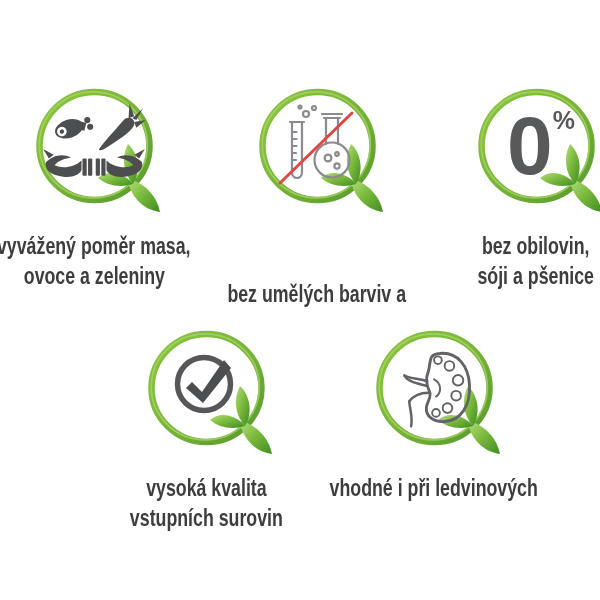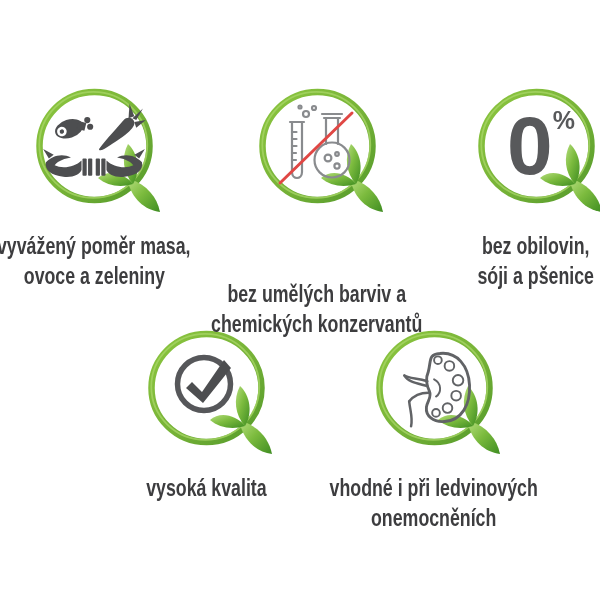--- a/index.html
+++ b/index.html
@@ -196,27 +196,26 @@
       </g>
     </svg>
   </div>
 
   <div class="label l1">
     <div class="line"><span>vyvážený poměr masa,</span></div>
     <div class="line"><span>ovoce a zeleniny</span></div>
   </div>
   <div class="label l2">
     <div class="line"><span>bez umělých barviv a</span></div>
-    <div class="line"><span>chemických konzervantů</span></div>
   </div>
   <div class="label l3">
     <div class="line"><span>bez obilovin,</span></div>
     <div class="line"><span>sóji a pšenice</span></div>
   </div>
   <div class="label l4">
     <div class="line"><span>vysoká kvalita</span></div>
+    <div class="line"><span>vstupních surovin</span></div>
   </div>
   <div class="label l5">
     <div class="line"><span>vhodné i při ledvinových</span></div>
-    <div class="line"><span>onemocněních</span></div>
   </div>
 
 </div>
 
 </body></html>

